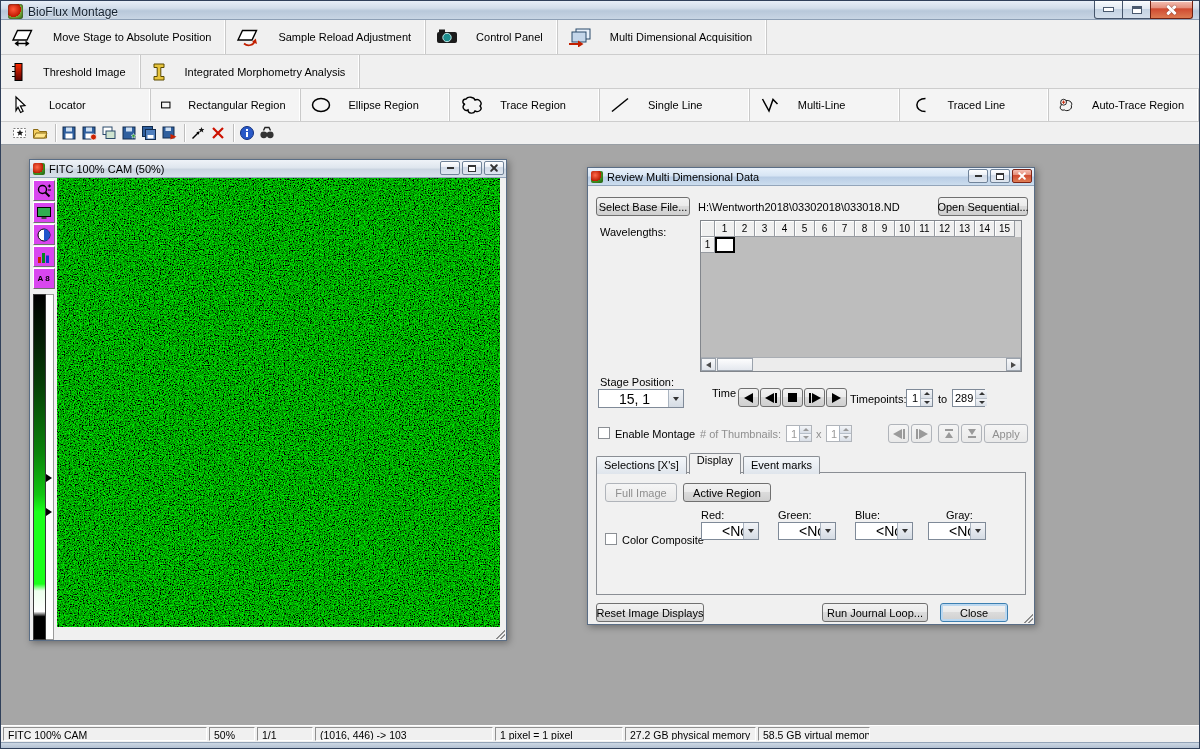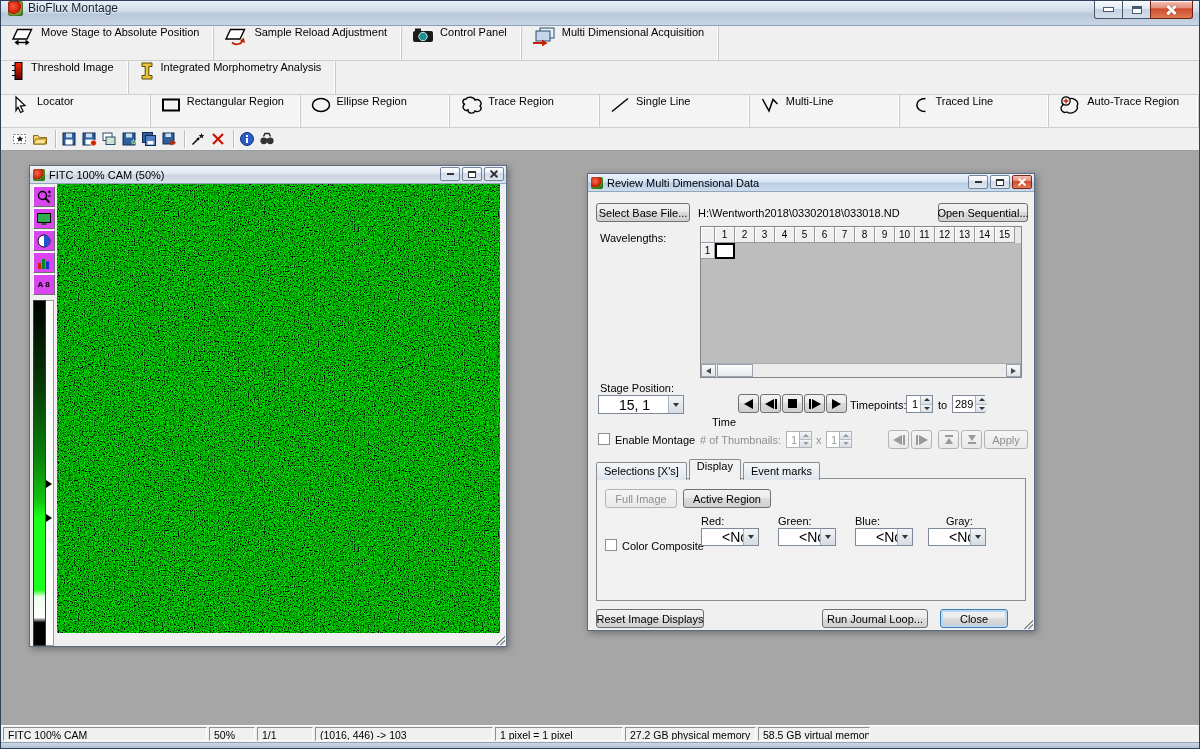--- a/index.html
+++ b/index.html
@@ -2,21 +2,21 @@
 <html><head>
 <meta charset="utf-8">
 <style>
 *{box-sizing:border-box;margin:0;padding:0}
 html,body{width:1200px;height:749px;overflow:hidden}
 body{font-family:"Liberation Sans","DejaVu Sans",sans-serif;font-size:11px;color:#000;background:#444}
 i{display:block}
 .app{width:1200px;height:749px;display:flex;flex-direction:column;border:1px solid #30405a;background:#f0f0f0}
 
 
-.titlebar{height:25px;flex:none;position:relative;display:flex;align-items:flex-start;
+.titlebar{height:19px;flex:none;position:relative;display:flex;align-items:flex-end;
  background:linear-gradient(#e7eef7,#d2ddea 40%,#b8c8da 55%,#c8d5e4);border-bottom:1px solid #8d9fb5}
 .app-icon{width:15px;height:15px;margin:0 5px 0 7px;border-radius:3px;flex:none;
  background:radial-gradient(circle at 35% 35%,#ff5a3c,#c01800 55%,#7eaa3a 56%,#2d6e14);box-shadow:inset 0 0 2px #222}
 .tb-title{font-size:12px;color:#14202e;text-shadow:0 1px 1px rgba(255,255,255,.7)}
 .cap{position:absolute;top:0;right:6px;display:flex}
 .cbtn{height:18px;display:flex;align-items:center;justify-content:center;border:1px solid #45556b;border-top:none;
  background:linear-gradient(#f8fbfd,#e2eaf2 45%,#c3d2e2 46%,#d4dfeb);box-shadow:inset 0 1px 0 rgba(255,255,255,.85)}
 .cbtn.min{width:29px;border-radius:0 0 0 3px}
 .cbtn.max{width:27px;border-left:none;border-right:none}
 .cbtn.close{width:43px;border-radius:0 0 3px 0;border-color:#6f2011;
@@ -31,21 +31,21 @@
 .menubar{height:19px;flex:none;display:flex;align-items:center;padding-left:4px;
  background:linear-gradient(#fbfcfd,#eef1f5);border-bottom:1px solid #d9dce1}
 .menu-item{display:inline-block;padding:1px 7px 2px;font-size:12px;cursor:default}
 .menu-item::first-letter{text-decoration:underline}
 
 
 .tbar{flex:none;display:flex;align-items:stretch;background:#f0f0f0;border-bottom:1px solid #cdcdcd}
 .tb1{height:35px}.tb2{height:34px}
 .tb3{height:33px;background:#f4f4f4}
 .tb4{height:23px;display:flex;align-items:center;padding-left:10px;border-bottom:1px solid #989ea4;background:#f0f0f0}
-.tbtn{display:flex;align-items:flex-start;gap:5px;padding:0 14px 0 9px;border-right:1px solid #c9c9c9;box-shadow:inset -1px 0 0 #fff;white-space:nowrap;cursor:default}
+.tbtn{display:flex;align-items:center;gap:17px;padding:0 14px 0 9px;border-right:1px solid #c9c9c9;box-shadow:inset -1px 0 0 #fff;white-space:nowrap;cursor:default}
 .tb3 .tbtn{flex:1;min-width:0}
 .tbfill{flex:1}
 .mini{width:18px;height:18px;display:flex;align-items:center;justify-content:center;margin-right:2px;flex:none}
 .vsep{width:1px;align-self:stretch;margin:2px 4px;background:#bdbdbd;box-shadow:1px 0 0 #fff;flex:none}
 
 
 .workspace{flex:1;position:relative;background:#a6a6a6;overflow:hidden}
 
 
 .cwin{position:absolute;border:1px solid #5a6d85;background:#f0f0f0;box-shadow:2px 2px 7px rgba(0,0,0,.35)}
@@ -513,21 +513,21 @@
         
         <span class="lbl" style="left:12px;top:190px">Stage Position:</span>
         <div class="combo abs" style="left:10px;top:203px;width:86px;height:19px">
           <span class="cval">15, 1</span>
           <span class="carr">
               <i class="tri-dn"></i>
             </span>
         </div>
 
         
-        <span class="lbl" style="left:124px;top:224px">Time</span>
+        <span class="lbl" style="left:124px;top:201px">Time</span>
         <div class="abs" style="left:150px;top:202px;display:flex;gap:1px">
           <div class="btn mb">
               <span class="mg">
                 <i class="t-l"></i>
               </span>
             </div>
           <div class="btn mb">
               <span class="mg">
                 <i class="t-l"></i>
                 <i class="vb"></i>

